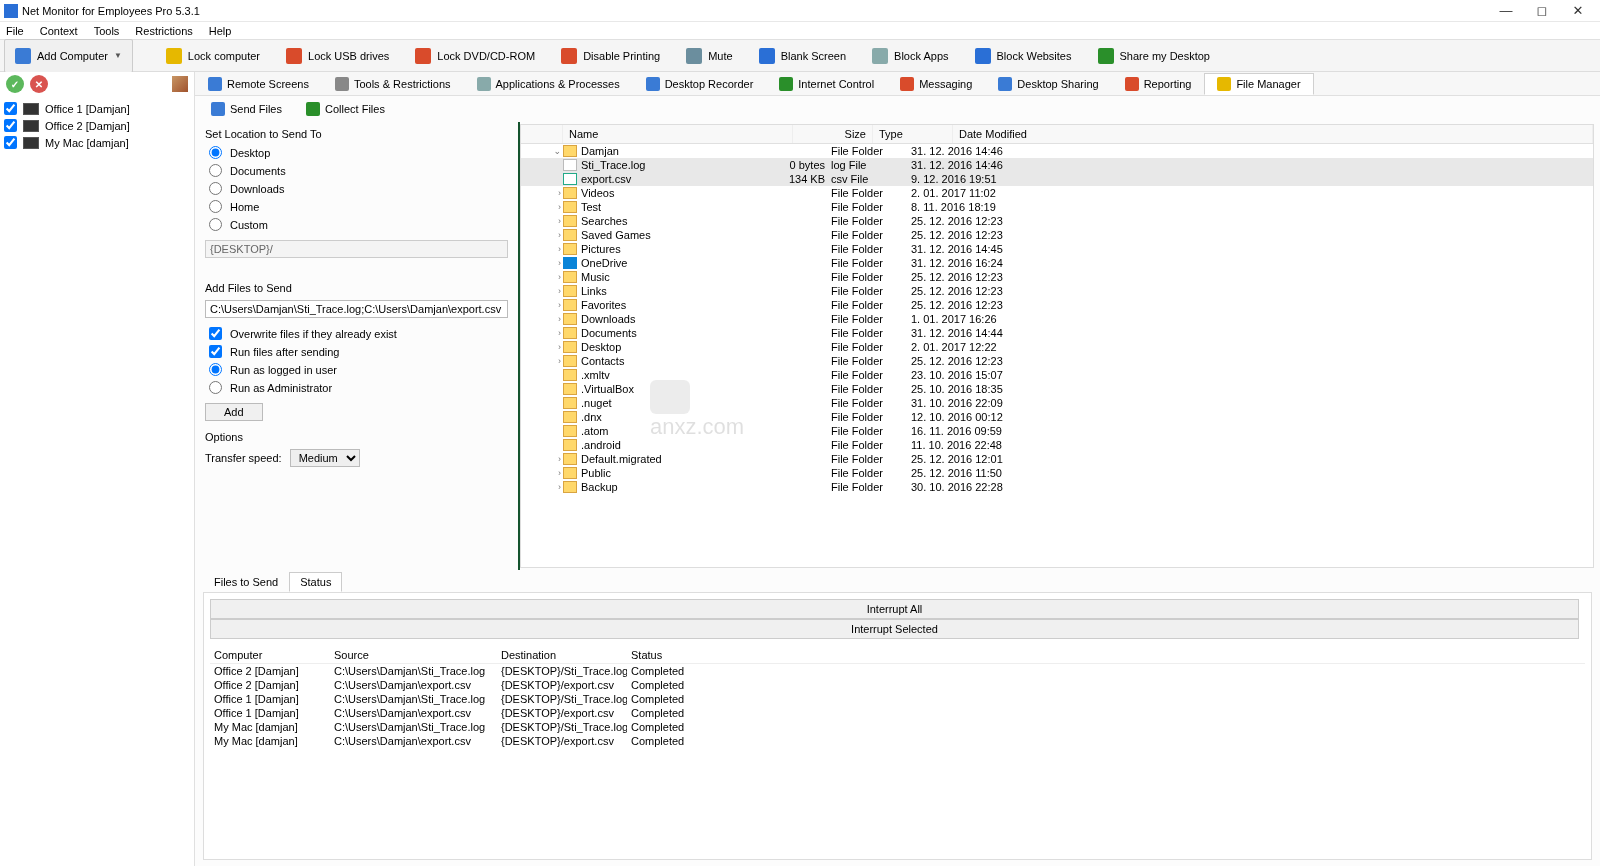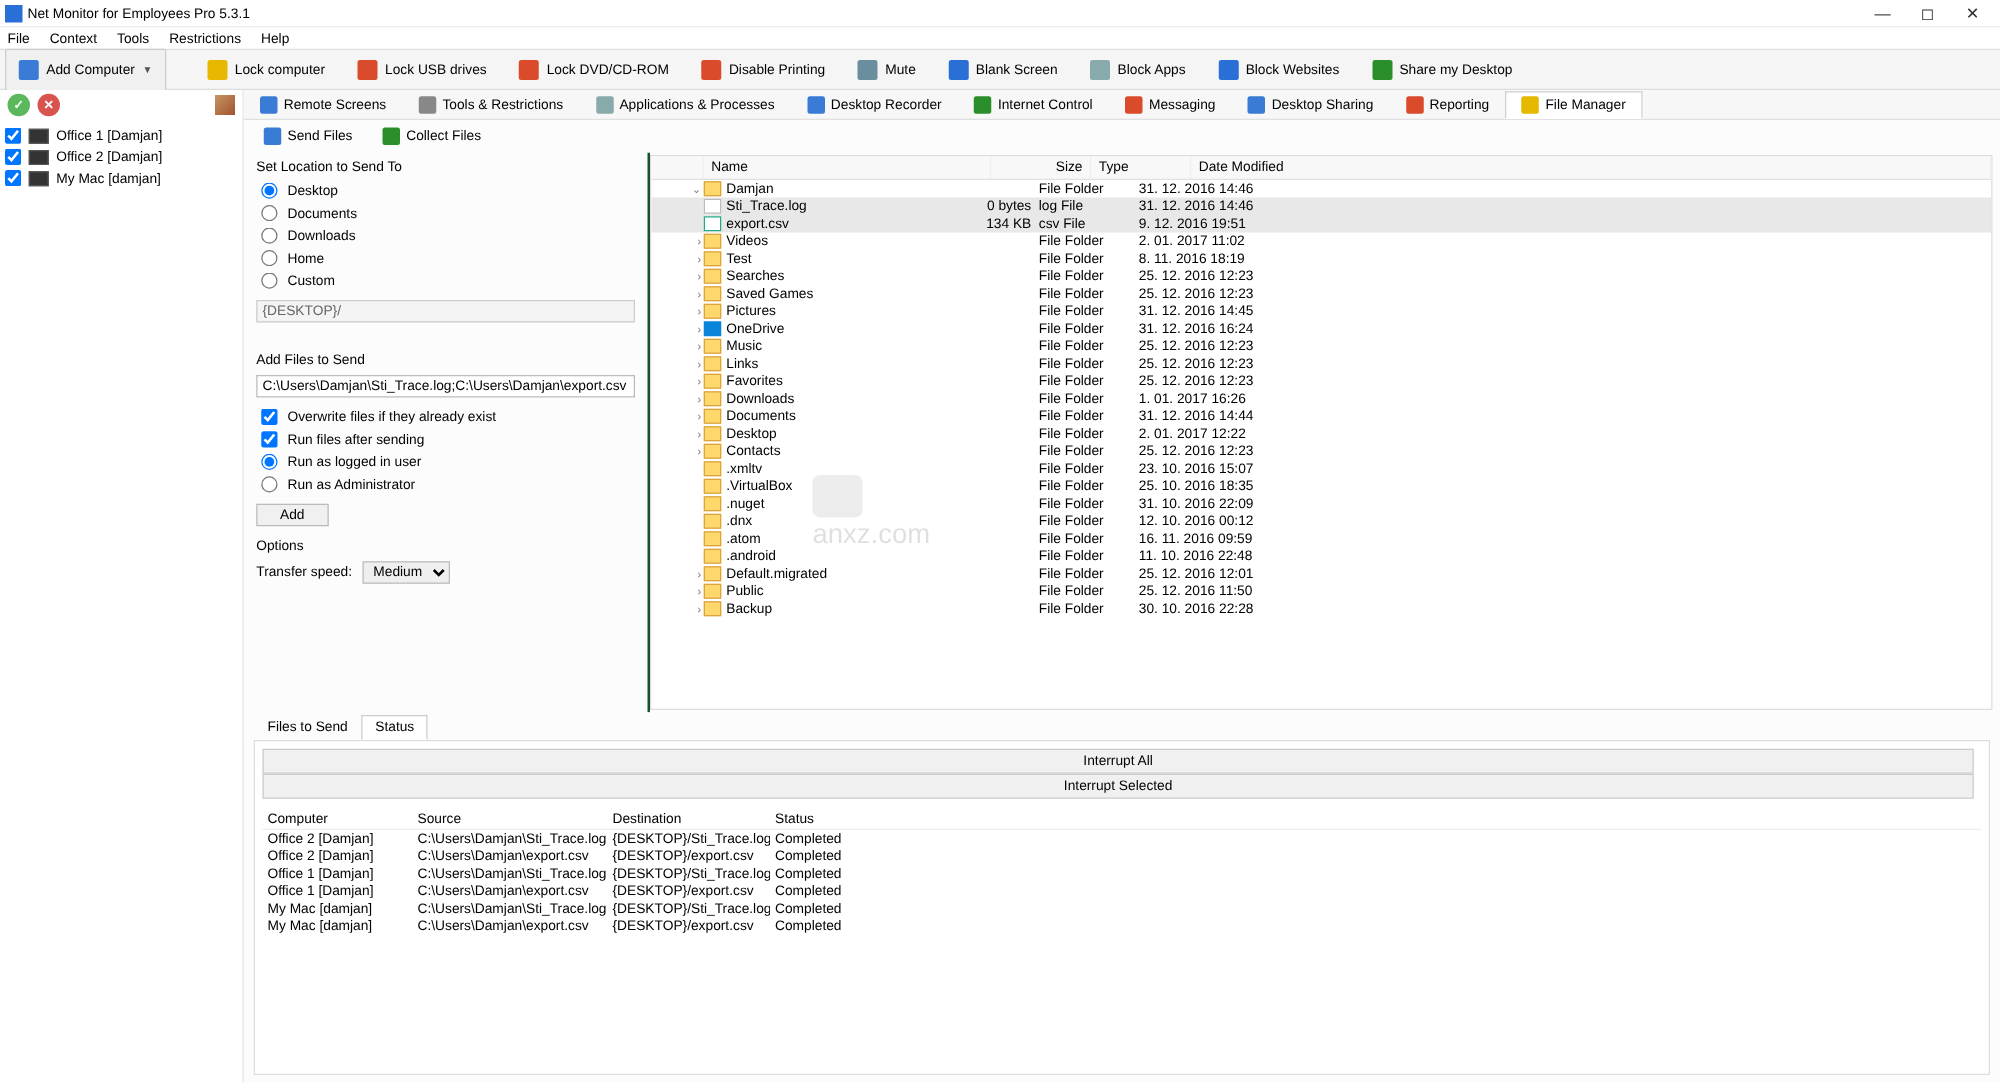--- a/index.html
+++ b/index.html
@@ -69,21 +69,21 @@
 .bottom-tabs { height: 22px; display: flex; align-items: flex-end; padding: 0 8px; background: #fcfcfc; }
 .btab { padding: 3px 10px; border: 1px solid transparent; }
 .btab.active { background: #fff; border-color: #ccc; border-bottom-color: #fff; }
 .status-panel { border: 1px solid #ddd; margin: 0 8px 6px 8px; background: #fff; padding: 6px; height: 268px; }
 .int-btns { display: flex; margin-bottom: 8px; flex-direction: column; }
 .int-btn { padding: 3px 10px; background: #f0f0f0; border: 1px solid #ccc; margin-right: 6px; }
 .st-head { display: flex; border-bottom: 1px solid #eee; }
 .st-head div { padding: 2px 4px; }
 .sc-comp { width: 120px; }
 .sc-src { width: 156px; }
-.sc-dst { width: 130px; }
+.sc-dst { width: 130px; margin-left: 11px; }
 .sc-stat { width: 100px; }
 .st-row { display: flex; }
 .st-row div { padding: 1px 4px; white-space: nowrap; overflow: hidden; }
 .watermark { position: absolute; left: 650px; top: 380px; width: 200px; height: 60px; opacity: 0.15; pointer-events: none; display: flex; align-items: flex-start; flex-direction: column; }
 .watermark .lock { width: 40px; height: 40px; background: #888; border-radius: 6px; margin-right: 8px; }
 .watermark .txt { font-size: 22px; color: #333; }
 </style>
 </head>
 <body>
 

